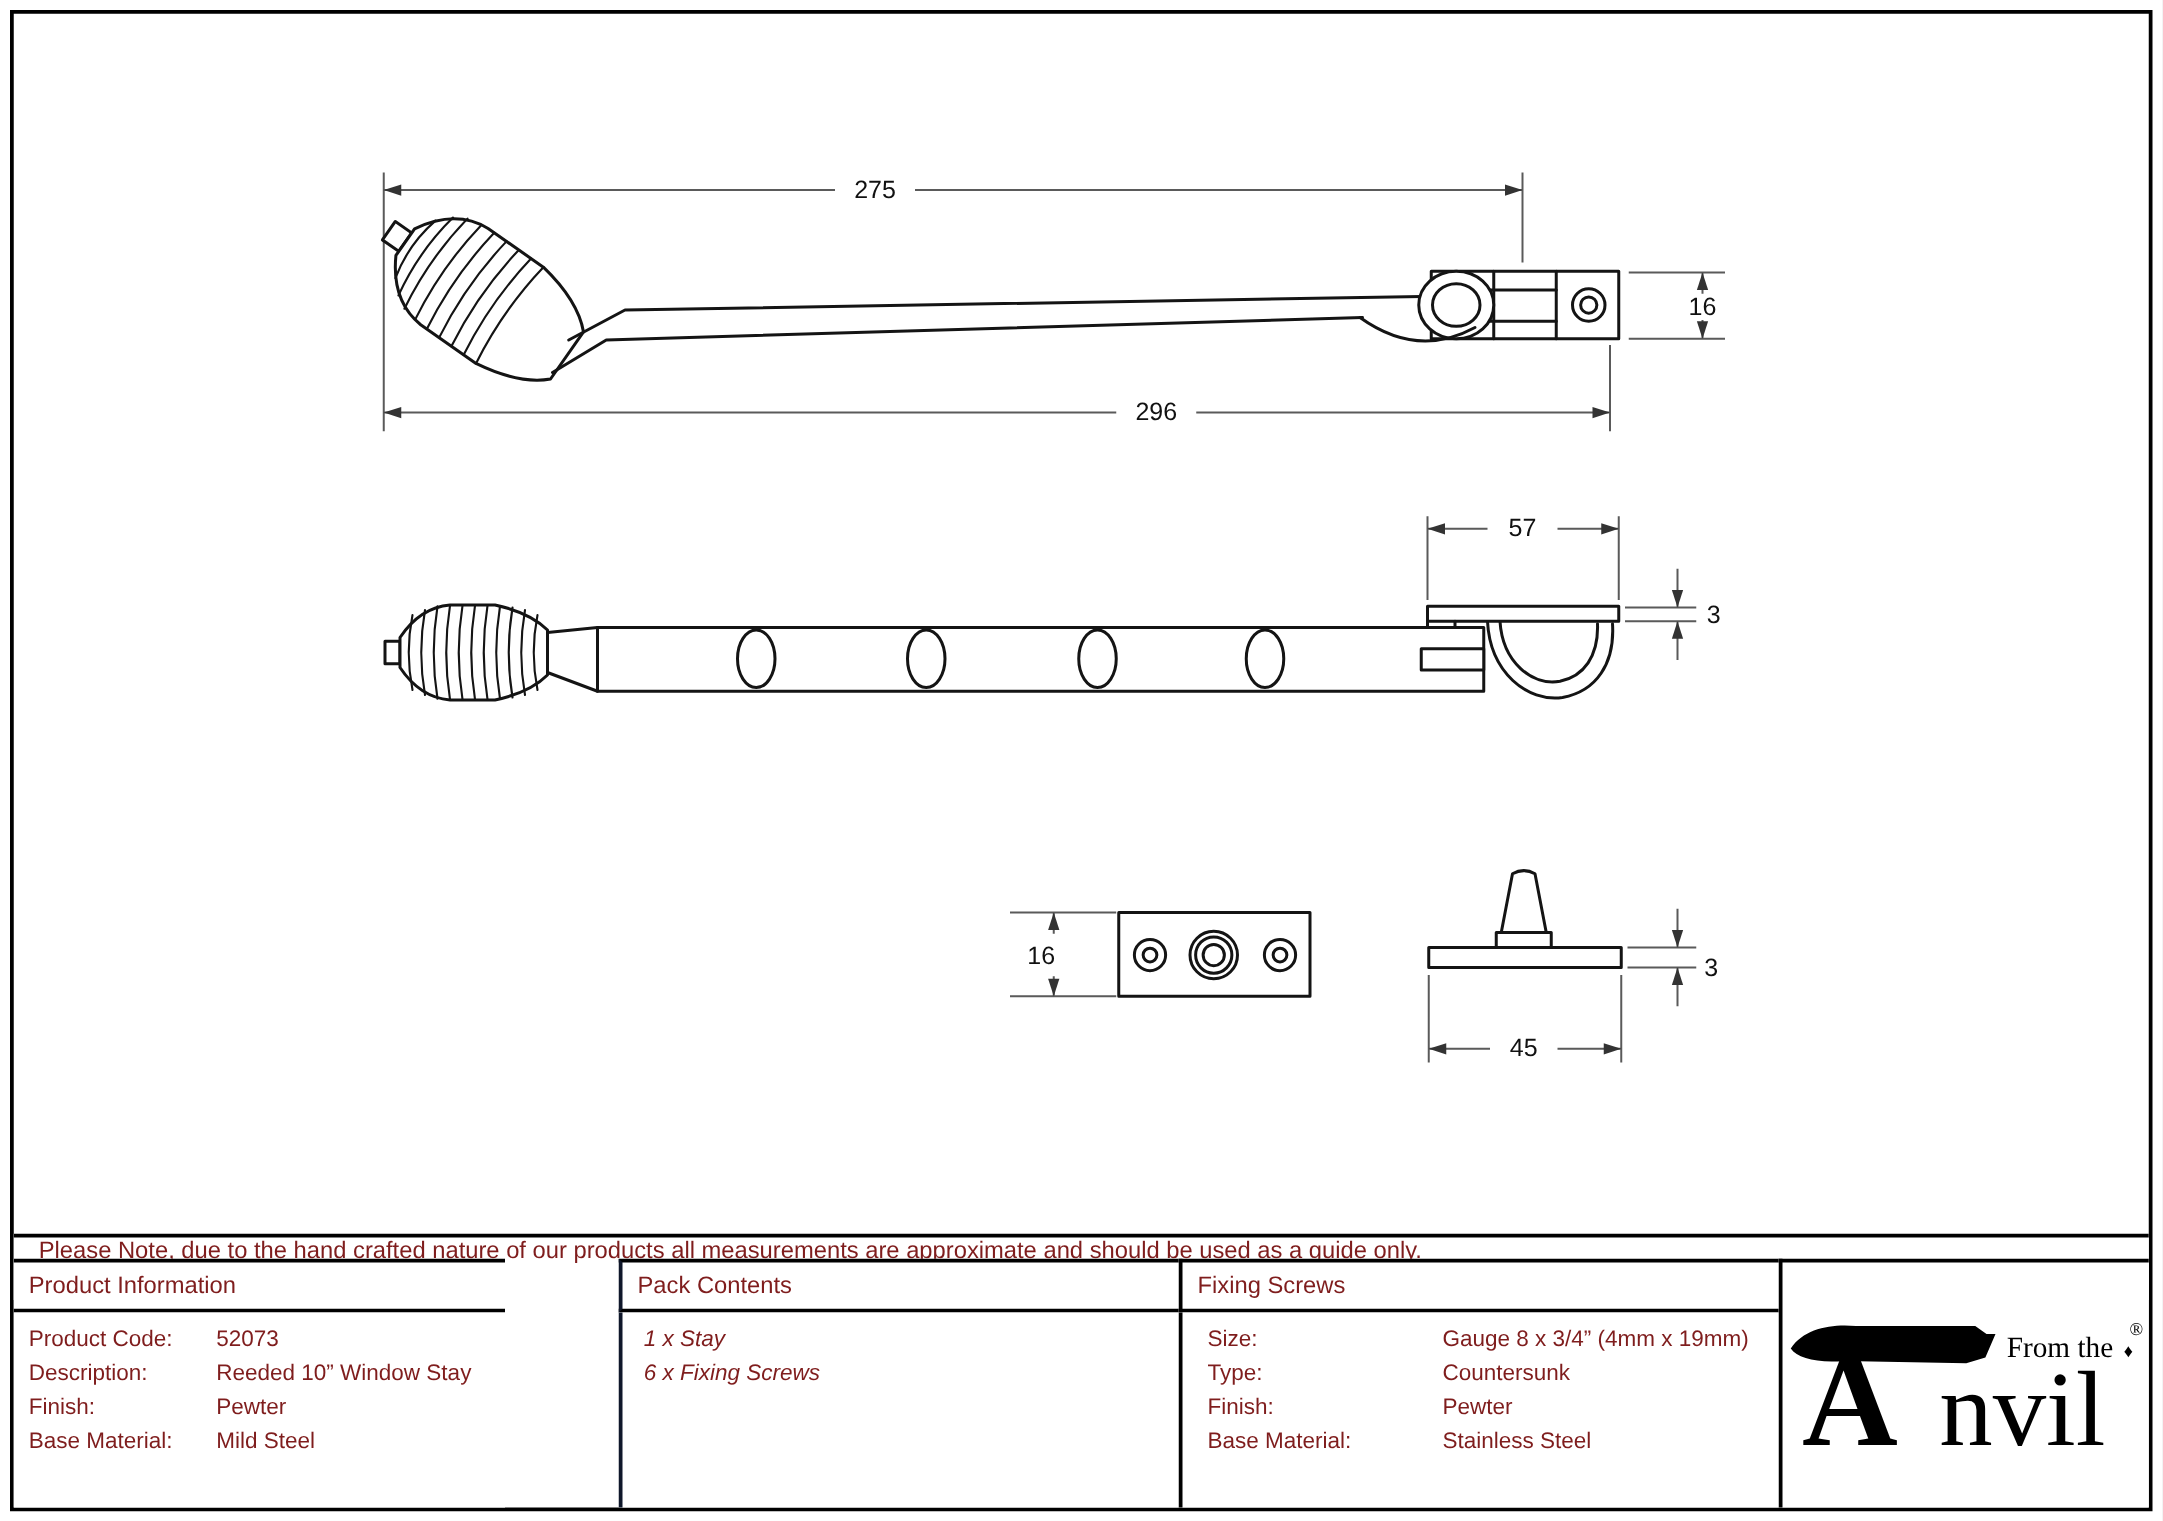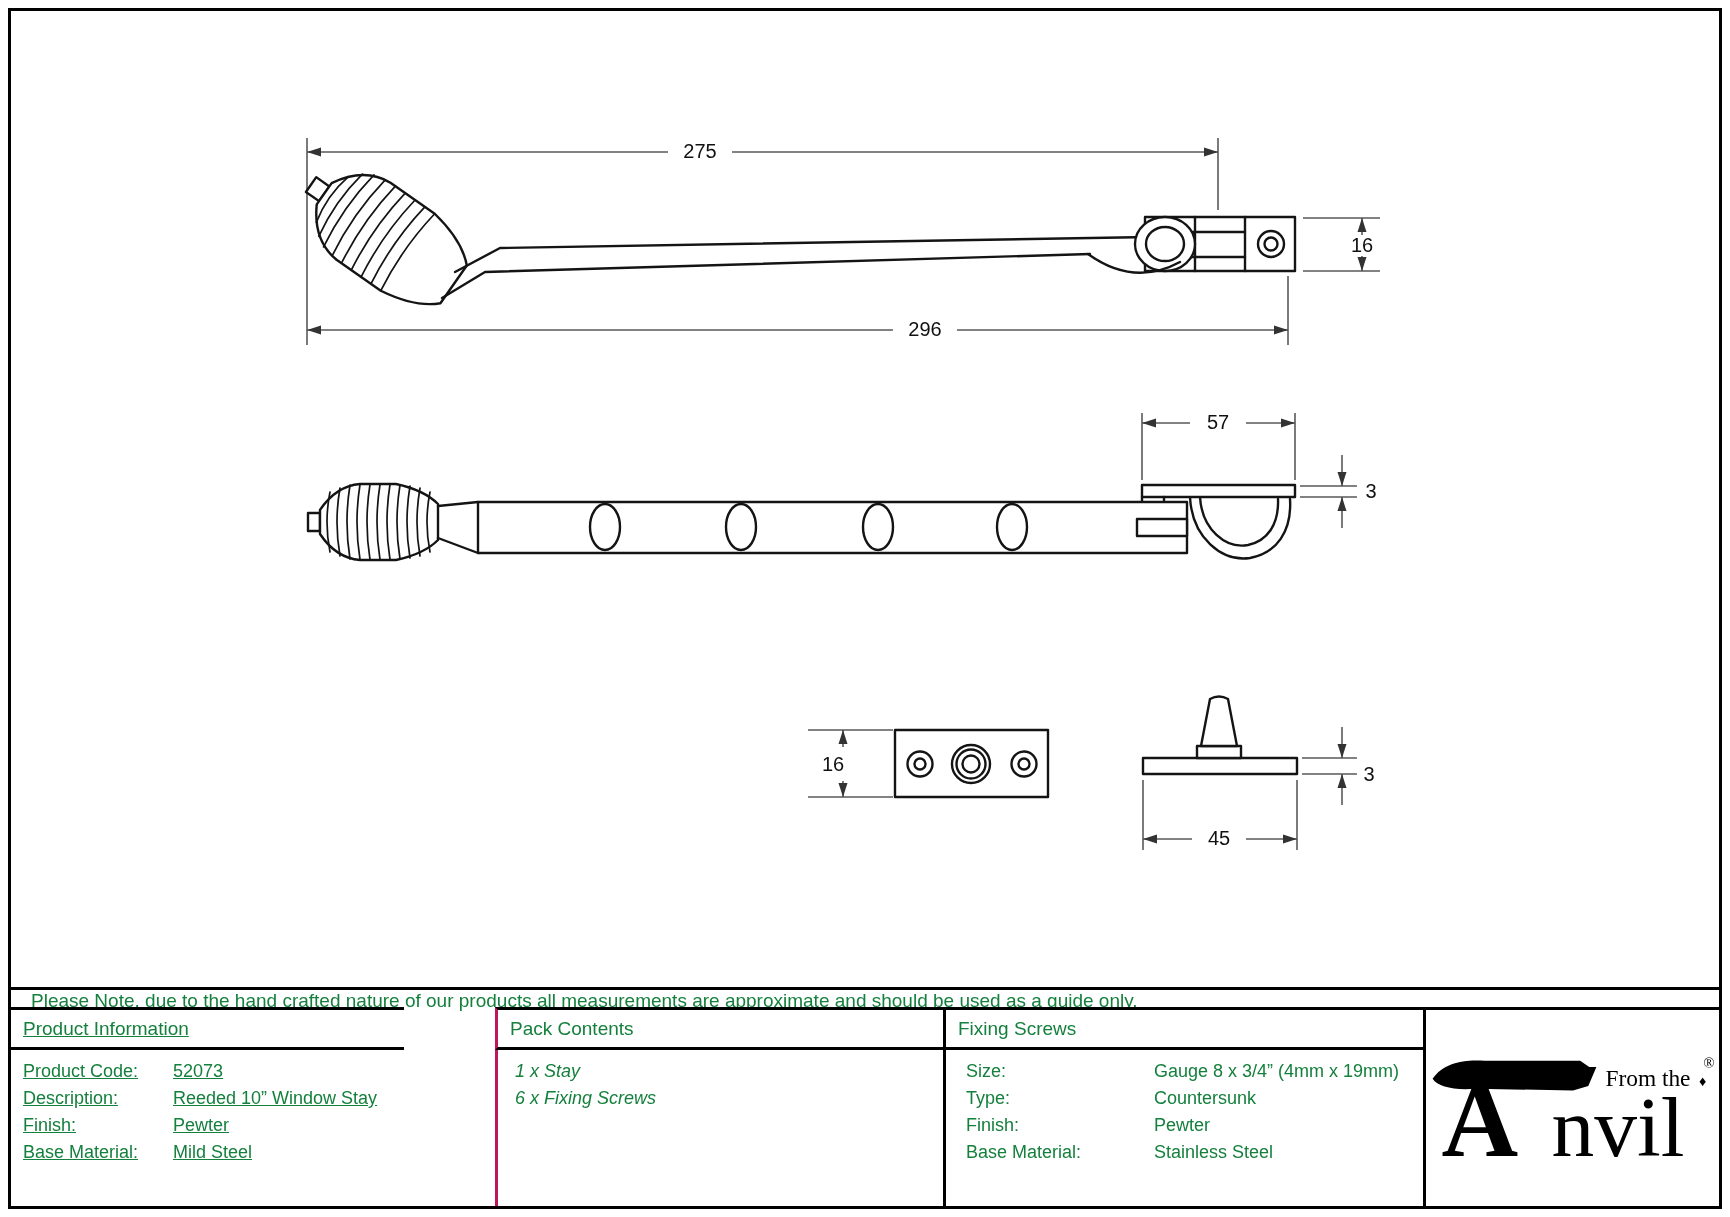--- a/index.html
+++ b/index.html
@@ -1,39 +1,39 @@
 <!DOCTYPE html>
 <html><head>
 <meta charset="utf-8">
 <style>
   html,body{margin:0;padding:0;background:#e9e9e9;}
   .sheet{position:relative;width:1730px;height:1217px;background:#fff;
-         font-family:"Liberation Sans",sans-serif;color:#15803d;overflow:hidden;}
+         font-family:"Liberation Sans",sans-serif;color:#7f1d1d;overflow:hidden;}
   .frame{position:absolute;left:8px;top:8px;width:1714px;height:1201px;
          border:3px solid #000;box-sizing:border-box;}
   .drawings{position:absolute;left:0;top:0;}
 
   
   .part{fill:none;stroke:#141414;stroke-width:2.4;stroke-linejoin:round;stroke-linecap:round;}
   .partw{fill:#fff;stroke:#141414;stroke-width:2.4;stroke-linejoin:round;}
   .reed{fill:none;stroke:#141414;stroke-width:1.7;stroke-linecap:round;}
   .dim{fill:none;stroke:#5a5a5a;stroke-width:1.6;}
   .ah{fill:#333;stroke:none;}
   .dimtxt{font:20px "Liberation Sans",sans-serif;fill:#111;text-anchor:middle;
           paint-order:stroke;stroke:#fff;stroke-width:8px;stroke-linejoin:round;}
 
   
   .cell{position:absolute;box-sizing:border-box;background:#fff;font-size:18px;}
   .note-row{left:11px;top:954px;width:1708px;height:53px;border-top:3px solid #000;
             display:flex;align-items:flex-start;padding-left:20px;font-size:19px;margin-top:33px;}
   .hdr{top:1007px;height:43px;border-top:3px solid #000;border-bottom:3px solid #000;
        display:flex;align-items:center;padding-left:12px;font-size:19px;}
   .bdy{top:1050px;height:156px;padding-top:8px;}
-  .c1{left:11px;width:393px;text-decoration:underline;}
-  .c2{left:495px;width:448px;border-left:3px solid #be185d;}
+  .c1{left:11px;width:393px;}
+  .c2{left:495px;width:448px;border-left:3px solid #0f172a;}
   .c3{left:943px;width:480px;border-left:3px solid #000;}
   .kv{display:flex;height:27px;align-items:center;padding-left:12px;}
   .kv .k{width:150px;flex:0 0 150px;}
   .c3 .kv{padding-left:20px;gap:38px;}
   .li{height:27px;display:flex;align-items:center;padding-left:17px;font-style:italic;}
   .logo-cell{left:1423px;top:1007px;width:296px;height:199px;border-left:3px solid #000;
              border-top:3px solid #000;display:flex;align-items:center;justify-content:center;}
   .brand-a{font:bold 118px "Liberation Serif",serif;fill:#000;}
   .brand-rest{font:95px "Liberation Serif",serif;fill:#000;}
   .brand-from{font:26px "Liberation Serif",serif;fill:#000;}

